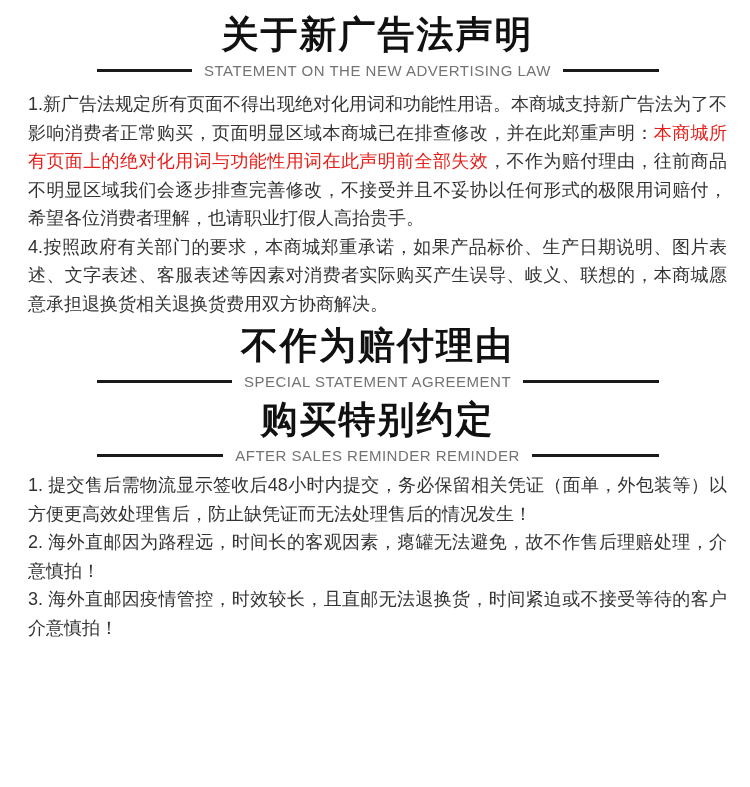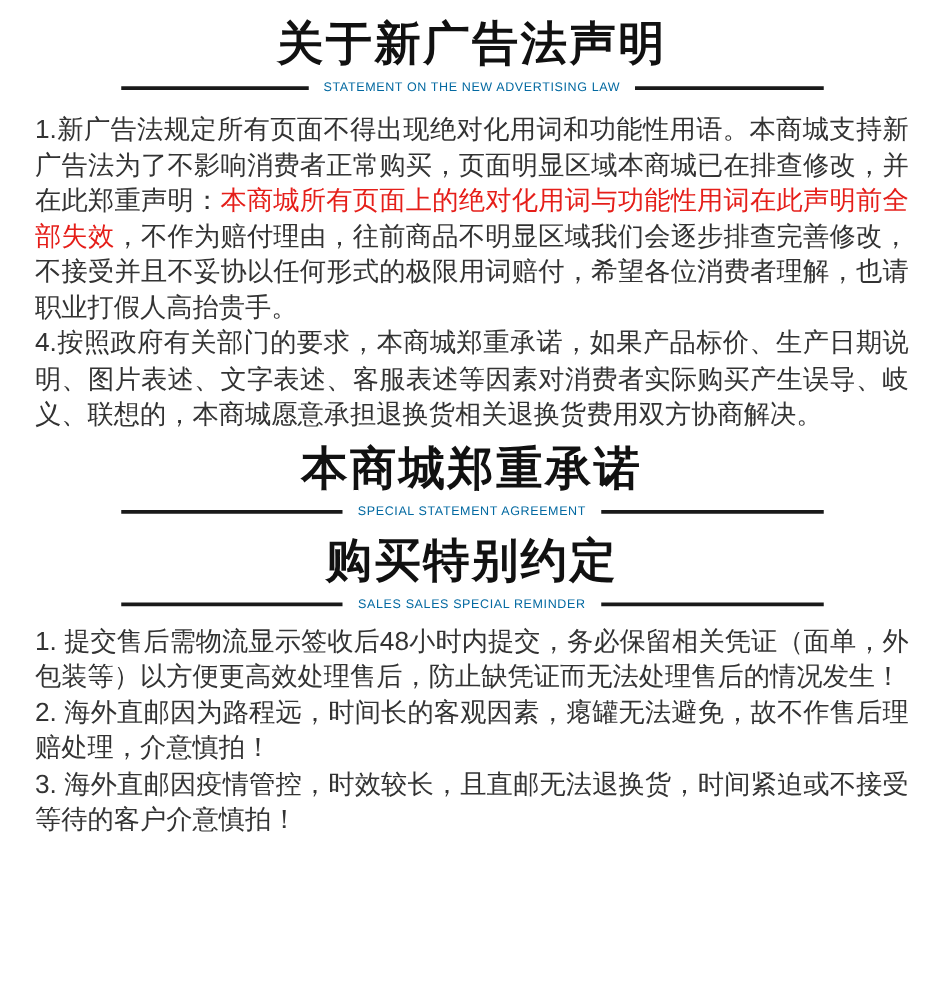--- a/index.html
+++ b/index.html
@@ -38,33 +38,33 @@
     margin:5px auto 0 auto;
     height:18px;
   }
   .divider .rule{
     flex:1;
     height:3px;
     background:var(--line);
   }
   .divider .sub-label{
     padding:0 12px;
-    font-size:10px;
+    font-size:15px;
     letter-spacing:0.5px;
-    color:#0369a1;
+    color:#737373;
     white-space:nowrap;
   }
   .content{margin-top:11px;}
   .sec-2{margin-top:7px;}
   .sec-2 .content{margin-top:4px;}
   .sec-3{margin-top:9px;}
   .sec-3 .content{margin-top:7px;}
   p.body{
     margin:0;
-    font-size:21px;
+    font-size:18px;
     line-height:28.5px;
     color:var(--text);
     text-align:justify;
   }
   p.body.red-text, span.red{color:var(--red);}
 </style>
 </head>
 <body>
 
 <div class="page">
@@ -76,33 +76,33 @@
       <span class="sub-label">STATEMENT ON THE NEW ADVERTISING LAW</span>
       <span class="rule"></span>
     </div>
     <div class="content">
       <p class="body"><span>1.新广告法规定所有页面不得出现绝对化用词和功能性用语。本商城支持新广告法为了不影响消费者正常购买，页面明显区域本商城已在排查修改，并在此郑重声明：</span><span class="red">本商城所有页面上的绝对化用词与功能性用词在此声明前全部失效</span><span>，不作为赔付理由，往前商品不明显区域我们会逐步排查完善修改，不接受并且不妥协以任何形式的极限用词赔付，希望各位消费者理解，也请职业打假人高抬贵手。</span></p>
       <p class="body">4.按照政府有关部门的要求，本商城郑重承诺，如果产品标价、生产日期说明、图片表述、文字表述、客服表述等因素对消费者实际购买产生误导、岐义、联想的，本商城愿意承担退换货相关退换货费用双方协商解决。</p>
     </div>
   </section>
 
   <section class="sec-2">
-    <h1 class="section-title">本商城郑重承诺</h1>
+    <h1 class="section-title">不作为赔付理由</h1>
     <div class="divider">
       <span class="rule"></span>
       <span class="sub-label">SPECIAL STATEMENT AGREEMENT</span>
       <span class="rule"></span>
     </div>
   </section>
 
   <section class="sec-3">
     <h1 class="section-title">购买特别约定</h1>
     <div class="divider">
       <span class="rule"></span>
-      <span class="sub-label">SALES SALES SPECIAL REMINDER</span>
+      <span class="sub-label">AFTER SALES REMINDER REMINDER</span>
       <span class="rule"></span>
     </div>
     <div class="content">
       <p class="body">1. 提交售后需物流显示签收后48小时内提交，务必保留相关凭证（面单，外包装等）以方便更高效处理售后，防止缺凭证而无法处理售后的情况发生！</p>
       <p class="body">2. 海外直邮因为路程远，时间长的客观因素，瘪罐无法避免，故不作售后理赔处理，介意慎拍！</p>
       <p class="body">3. 海外直邮因疫情管控，时效较长，且直邮无法退换货，时间紧迫或不接受等待的客户介意慎拍！</p>
 
     </div>
   </section>
 

